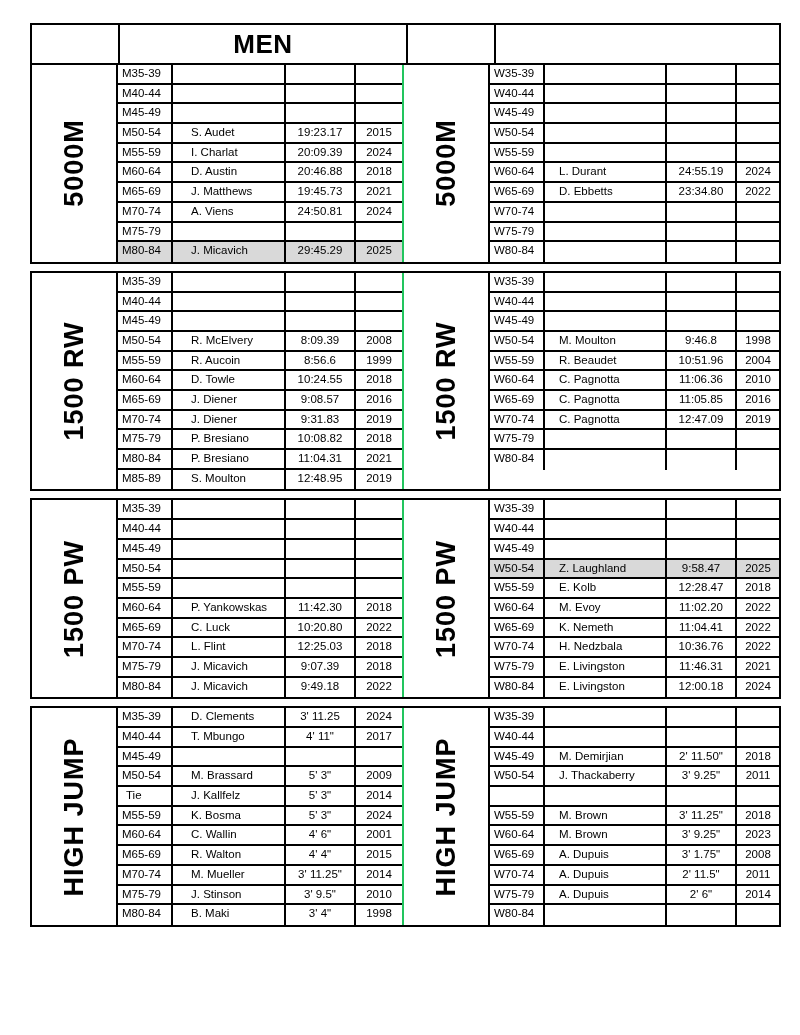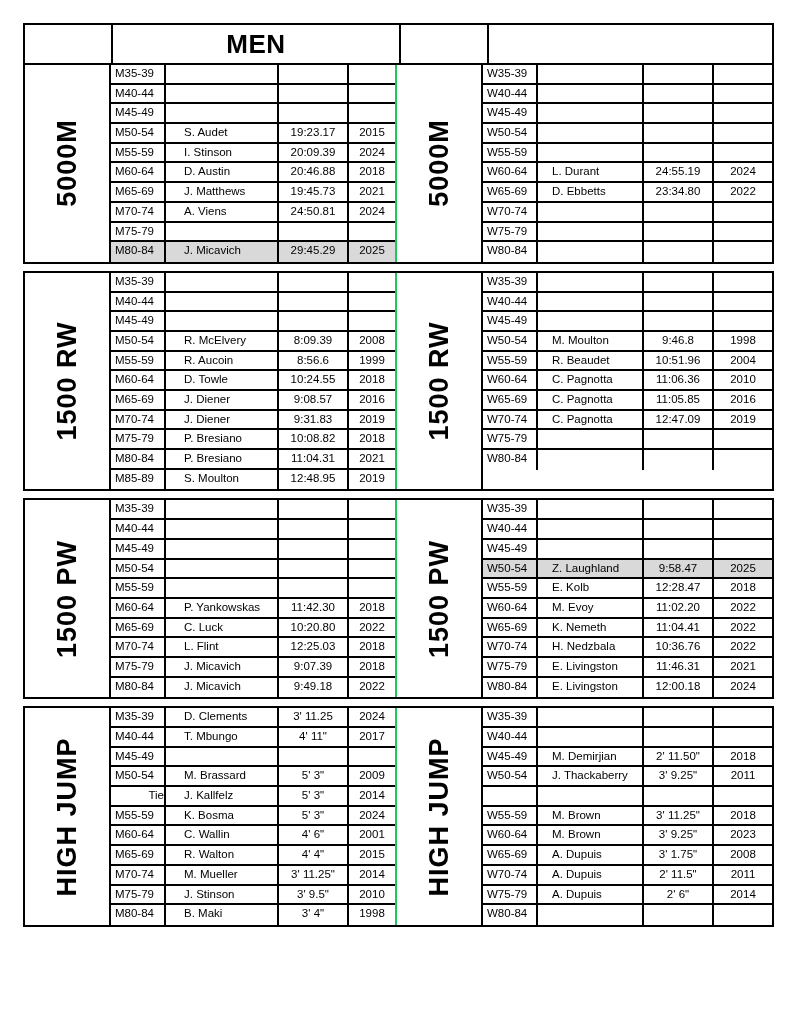--- a/index.html
+++ b/index.html
@@ -1,40 +1,40 @@
 <!DOCTYPE html>
 <html><head>
 <meta charset="utf-8">
 <style>
   html, body { margin: 0; padding: 0; background: #ffffff; }
   body { width: 800px; height: 1035px; position: relative; font-family: "Liberation Sans", sans-serif; color: #000; }
-  .page { position: absolute; left: 23px; top: 23px; width: 751px; }
+  .page { position: absolute; left: 30px; top: 23px; width: 751px; }
   .header { display: flex; height: 42px; border: 2px solid #000; box-sizing: border-box; }
   .header .corner { width: 86px; border-right: 2px solid #000; }
   .header .title { display: flex; align-items: center; justify-content: center; font-weight: bold; font-size: 26px; letter-spacing: 0.5px; }
   .header .men { width: 286px; border-right: 2px solid #000; }
   .header .gap { width: 86px; border-right: 2px solid #000; }
   .header .women { flex: 1; }
   .section { display: flex; border: 2px solid #000; border-top: none; box-sizing: border-box; }
   .section.detached { border-top: 2px solid #000; }
   .label { width: 86px; border-right: 2px solid #000; position: relative; box-sizing: border-box; }
   .label span { position: absolute; left: 50%; top: 50%; transform: translate(-50%, -50%) rotate(-90deg); white-space: nowrap; font-weight: bold; font-size: 27px; letter-spacing: 1px; }
   .grid { width: 286px; border-right: 2px solid #22c55e; box-sizing: border-box; }
   .grid.last { border-right: none; flex: 1; border-radius: 15px; }
   .row { display: flex; height: 19.7px; border-bottom: 2px solid #000; box-sizing: border-box; font-size: 11.5px; line-height: 17px; }
   .row:last-child { border-bottom: none; }
   .row.hl .cell { background: #d9d9d9; }
   .cell { box-sizing: border-box; border-right: 2px solid #000; white-space: nowrap; overflow: hidden; }
   .cell:last-child { border-right: none; }
   .c-age { width: 55px; padding-left: 4px; }
-  .c-age.center { text-align: right; padding-left: 8px; }
+  .c-age.center { text-align: left; padding-left: 8px; }
   .c-name { width: 113px; padding-left: 18px; }
   .c-time { width: 70px; text-align: center; }
   .c-year { flex: 1; text-align: center; }
-  .w .c-name { width: 106px; padding-left: 14px; }
+  .w .c-name { width: 122px; padding-left: 14px; }
 </style>
 </head>
 <body>
 
 <div class="page">
   <div class="header">
     <div class="corner"></div>
     <div class="title men">MEN</div>
     <div class="gap"></div>
   </div>
@@ -63,21 +63,21 @@
             <div class="cell c-year"></div>
           </div>
           <div class="row">
             <div class="cell c-age">M50-54</div>
             <div class="cell c-name">S. Audet</div>
             <div class="cell c-time">19:23.17</div>
             <div class="cell c-year">2015</div>
           </div>
           <div class="row">
             <div class="cell c-age">M55-59</div>
-            <div class="cell c-name">I. Stinson</div>
+            <div class="cell c-name">I. Charlat</div>
             <div class="cell c-time">20:09.39</div>
             <div class="cell c-year">2024</div>
           </div>
           <div class="row">
             <div class="cell c-age">M60-64</div>
             <div class="cell c-name">D. Austin</div>
             <div class="cell c-time">20:46.88</div>
             <div class="cell c-year">2018</div>
           </div>
           <div class="row">

